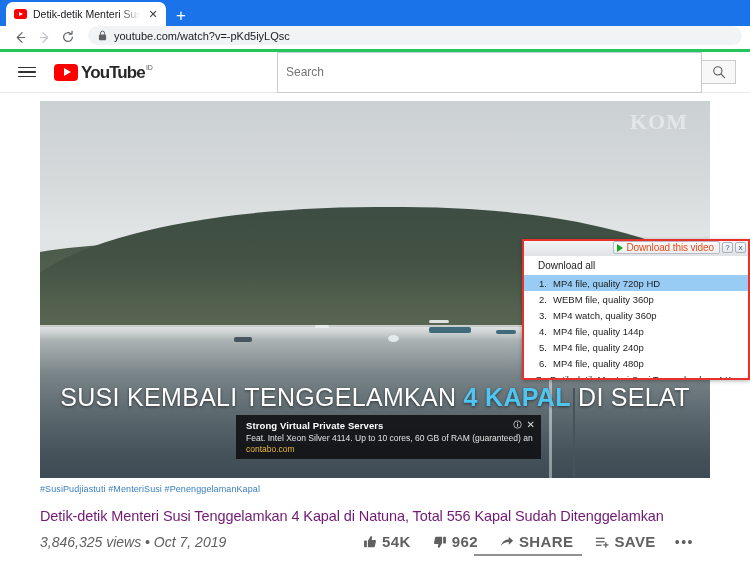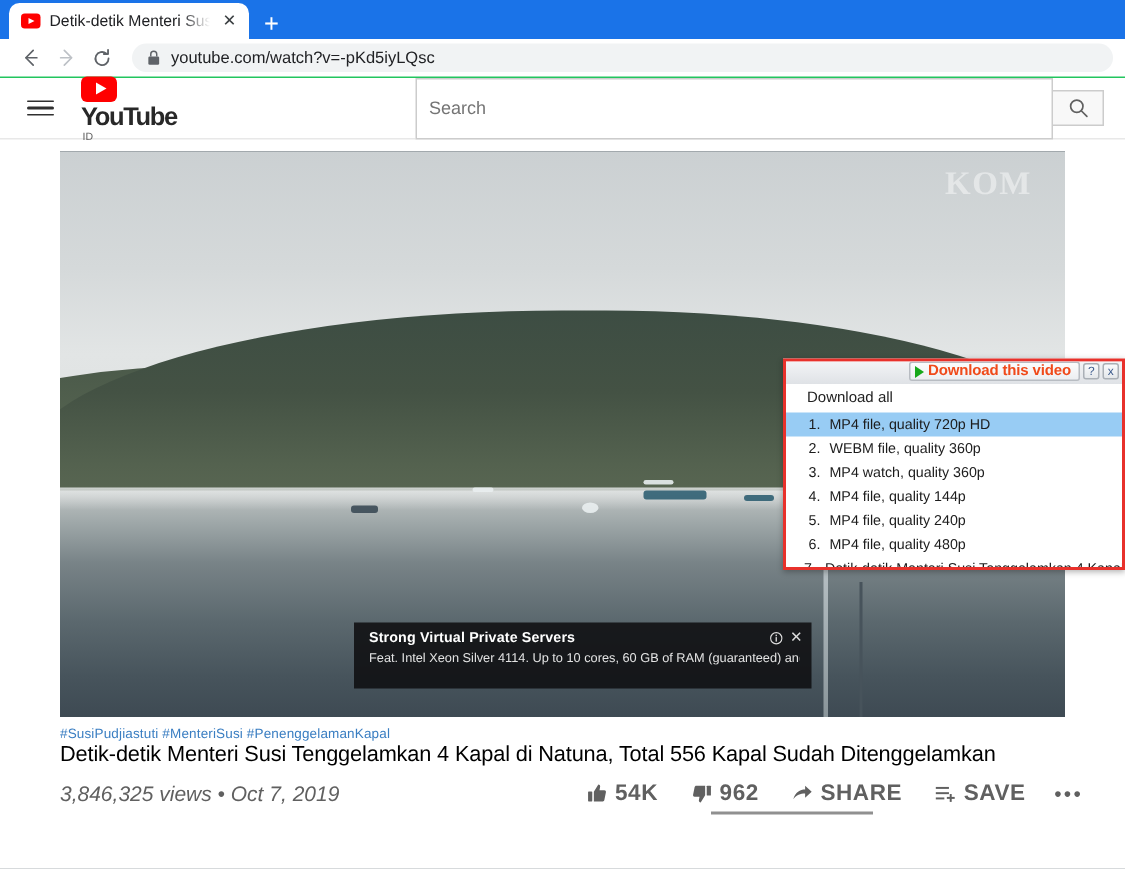--- a/index.html
+++ b/index.html
@@ -47,23 +47,23 @@
     font-size: 11px; color: #3c4043; flex: 0 0 auto;
     width: 14px; text-align: center; line-height: 1;
   }
   .newtab {
     color: #fff; font-size: 17px; margin-left: 10px;
     margin-bottom: 2px; line-height: 1; font-weight: 300;
   }
 
   .toolbar {
     height: 26px; background: #fff;
-    display: flex; align-items: center;
+    display: flex; align-items: flex-start;
     padding: 0 8px; gap: 0px;
-    border-bottom: 1px solid #22c55e;
+    border-bottom: 3px solid #22c55e;
   }
   .navbtn {
     width: 24px; height: 22px; display: flex;
     align-items: center; justify-content: center;
     color: #5f6368; flex: 0 0 auto;
   }
   .navbtn svg { display: block; }
   .navbtn.disabled { color: #bdc1c6; }
   .omnibox {
     flex: 1 1 auto; height: 19px; background: #f1f3f4;
@@ -76,21 +76,21 @@
   
   .yt-page { background: #fff; height: 527px; position: relative; }
 
   .yt-header {
     height: 41px; background: #fff;
     display: flex; align-items: center;
     padding: 0 14px; border-bottom: 1px solid #e8e8e8;
   }
   .hamburger { width: 26px; display: flex; flex-direction: column; gap: 3px; padding: 6px 4px; }
   .hamburger span { display: block; height: 1.6px; background: #303030; border-radius: 1px; }
-  .yt-logo { display: flex; align-items: flex-start; margin-left: 14px; flex-direction: column; }
+  .yt-logo { display: flex; align-items: flex-start; margin-left: 14px; }
   .yt-logo-badge {
     width: 24px; height: 17px; background: #ff0000; border-radius: 4px;
     display: flex; align-items: center; justify-content: center;
     margin-right: 3px; margin-top: 1px;
   }
   .yt-logo-badge::after {
     content: ""; width: 0; height: 0;
     border-left: 7px solid #fff;
     border-top: 4px solid transparent;
     border-bottom: 4px solid transparent;
@@ -227,21 +227,21 @@
     background: linear-gradient(to bottom, #fdfdfd, #eceef1);
     padding: 0px 5px 0px 3px; height: 13px;
   }
   .dl-play {
     width: 0; height: 0;
     border-left: 6px solid #17a81a;
     border-top: 4px solid transparent;
     border-bottom: 4px solid transparent;
   }
   .dl-btn-text {
-    font-size: 10px; color: #f04a1a; font-weight: bold; letter-spacing: -.1px;
+    font-size: 10px; color: #f04a1a; font-weight: normal; letter-spacing: -.1px;
   }
   .dl-sq {
     width: 11px; height: 11px; border: 1px solid #aab0b6; border-radius: 2px;
     background: linear-gradient(to bottom, #fafbfc, #e4e7ea);
     font-size: 8px; color: #3b5a8c; display: flex;
     align-items: center; justify-content: center; line-height: 1;
   }
   .dl-all {
     font-size: 10px; color: #222; padding: 4px 0 4px 14px;
     background: #fff;
@@ -249,24 +249,24 @@
   .dl-list { background: #fff; }
   .dl-item {
     font-size: 9.5px; color: #1c1c1c;
     padding: 2.5px 0 2.5px 12px;
     display: flex; gap: 6px; white-space: nowrap;
   }
   .dl-item.sel { background: #98ccf4; }
   .dl-idx { width: 11px; text-align: right; }
 
   
-  .meta { padding: 6px 20px 0 40px; }
+  .meta { padding: 6px 48px 0 40px; }
   .hashtags { font-size: 9px; color: #3a7ec2; letter-spacing: .1px; }
   .vid-title {
-    font-size: 14.5px; color: #000000; margin-top: 1px;
+    font-size: 14.5px; color: #701a75; margin-top: 14px;
     font-weight: 400; letter-spacing: -.1px;
   }
   .stats-row {
     display: flex; align-items: center; margin-top: 9px;
     position: relative; padding-bottom: 6px;
   }
   .views { font-size: 14px; color: #606060; font-style: italic; }
   .actions { margin-left: auto; display: flex; align-items: center; gap: 0px; }
   .action {
     display: flex; align-items: center; gap: 5px;
@@ -366,25 +366,29 @@
         <div class="boat w" style="left:88%;top:65.5%;width:26px;height:7px;border-radius:3px;"></div>
         <div class="boat" style="left:75%;top:67%;width:34px;height:8px;border-radius:3px;background:#51616b;"></div>
 
         <div class="masttop"></div>
         <div class="mast"></div>
         <div class="mast2"></div>
 
         <div class="watermark">KOM</div>
 
         <div class="caption">
+          <div>
+            <span>SUSI KEMBALI TENGGELAMKAN </span><span class="hl">4 KAPAL</span><span> DI SELAT</span>
+          </div>
         </div>
 
         <div class="ad-overlay">
           <div class="ad-title">Strong Virtual Private Servers</div>
           <div class="ad-desc">Feat. Intel Xeon Silver 4114. Up to 10 cores, 60 GB of RAM (guaranteed) and 1..</div>
+          <div class="ad-url">contabo.com</div>
           <div class="ad-ctrls">
             <svg width="9" height="9" viewBox="0 0 12 12">
                 <circle cx="6" cy="6" r="5" stroke="#dcdcdc" stroke-width="1" fill="none"></circle>
                 <rect x="5.4" y="5" width="1.2" height="4" fill="#dcdcdc"></rect>
                 <rect x="5.4" y="2.8" width="1.2" height="1.4" fill="#dcdcdc"></rect>
               </svg>
             <span>✕</span>
           </div>
         </div>
       </div>

